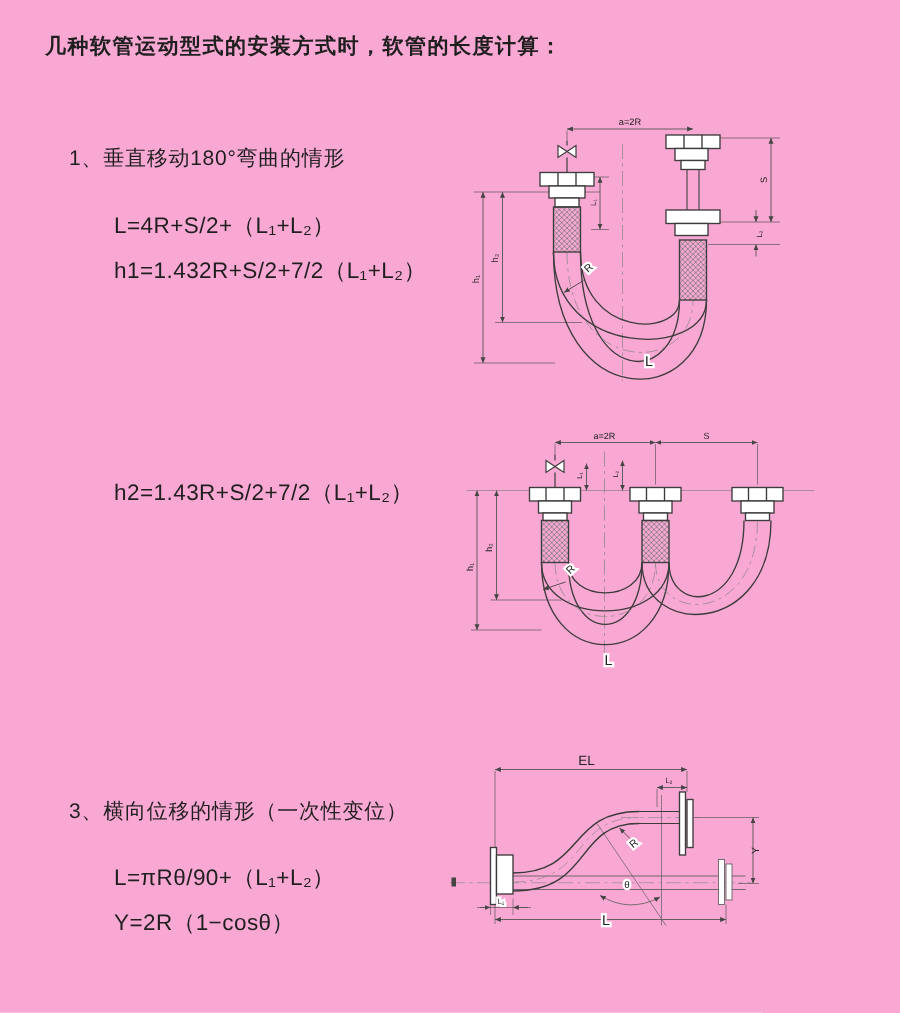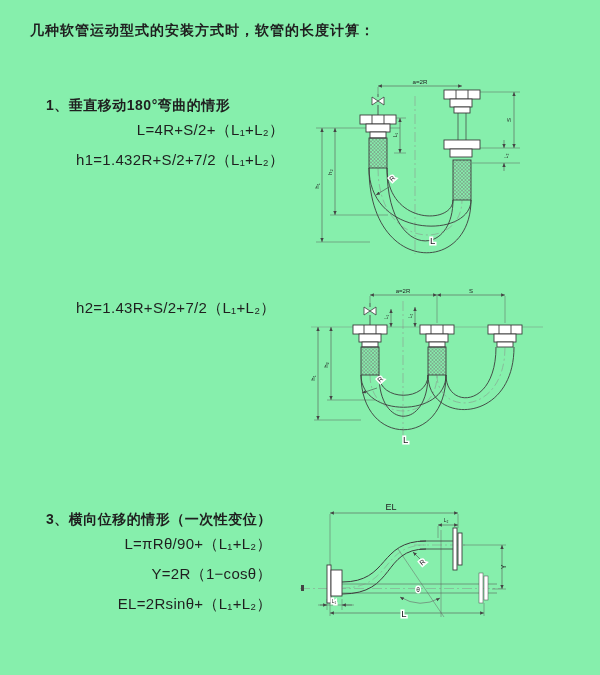--- a/index.html
+++ b/index.html
@@ -1,24 +1,24 @@
 <!DOCTYPE html>
 <html><head>
 <meta charset="utf-8">
 <style>
   html,body{margin:0;padding:0;}
   body{width:600px;height:675px;background:#ffffff;position:relative;
        font-family:"Liberation Sans", sans-serif;color:#1f1f1f;overflow:hidden;}
-  .page{position:absolute;inset:0;background:#86efac;}
+  .page{position:absolute;inset:0;background:#f9a8d4;}
   .title{position:absolute;left:30px;top:22px;font-size:14px;font-weight:bold;letter-spacing:1px;}
   .sec{position:absolute;left:46px;}
-  .sec-head{font-size:14px;font-weight:bold;letter-spacing:0.5px;}
-  .formulas{margin-left:30px;margin-top:0;text-align:right;}
+  .sec-head{font-size:14px;font-weight:normal;letter-spacing:0.5px;}
+  .formulas{margin-left:30px;margin-top:21px;}
   .formula{font-size:15px;line-height:30px;letter-spacing:0.3px;white-space:pre;}
-  .s1{top:97px;} .s2{top:293px;} .s3{top:511px;}
+  .s1{top:97px;} .s2{top:293px;} .s3{top:532px;}
   svg{position:absolute;overflow:visible;}
   svg text{font-family:"Liberation Sans", sans-serif;fill:#222;}
   .knock{paint-order:stroke;stroke:#fff;stroke-width:3px;}
 </style>
 </head>
 <body>
 
 <div class="page">
 
   <div class="title">几种软管运动型式的安装方式时，软管的长度计算：</div>
@@ -35,21 +35,20 @@
     <div class="formulas">
       <div class="formula">h2=1.43R+S/2+7/2（L₁+L₂）</div>
     </div>
   </div>
 
   <div class="sec s3">
     <div class="sec-head">3、横向位移的情形（一次性变位）</div>
     <div class="formulas">
       <div class="formula">L=πRθ/90+（L₁+L₂）</div>
       <div class="formula">Y=2R（1−cosθ）</div>
-      <div class="formula">EL=2Rsinθ+（L₁+L₂）</div>
     </div>
   </div>
 
   <svg style="left:308px;top:68px" width="240" height="192" viewBox="0 0 240 192">
     <defs>
       <marker id="ar1" viewBox="0 0 8 8" refX="8" refY="4" markerWidth="6.5" markerHeight="6.5" orient="auto-start-reverse">
         <path d="M0,0.6 L8,4 L0,7.4 Z" fill="#444"></path>
       </marker>
       <pattern id="hx1" patternUnits="userSpaceOnUse" width="3.5" height="3.5">
         <path d="M0,3.5 L3.5,0 M0,0 L3.5,3.5" stroke="#777" stroke-width="0.5"></path>

